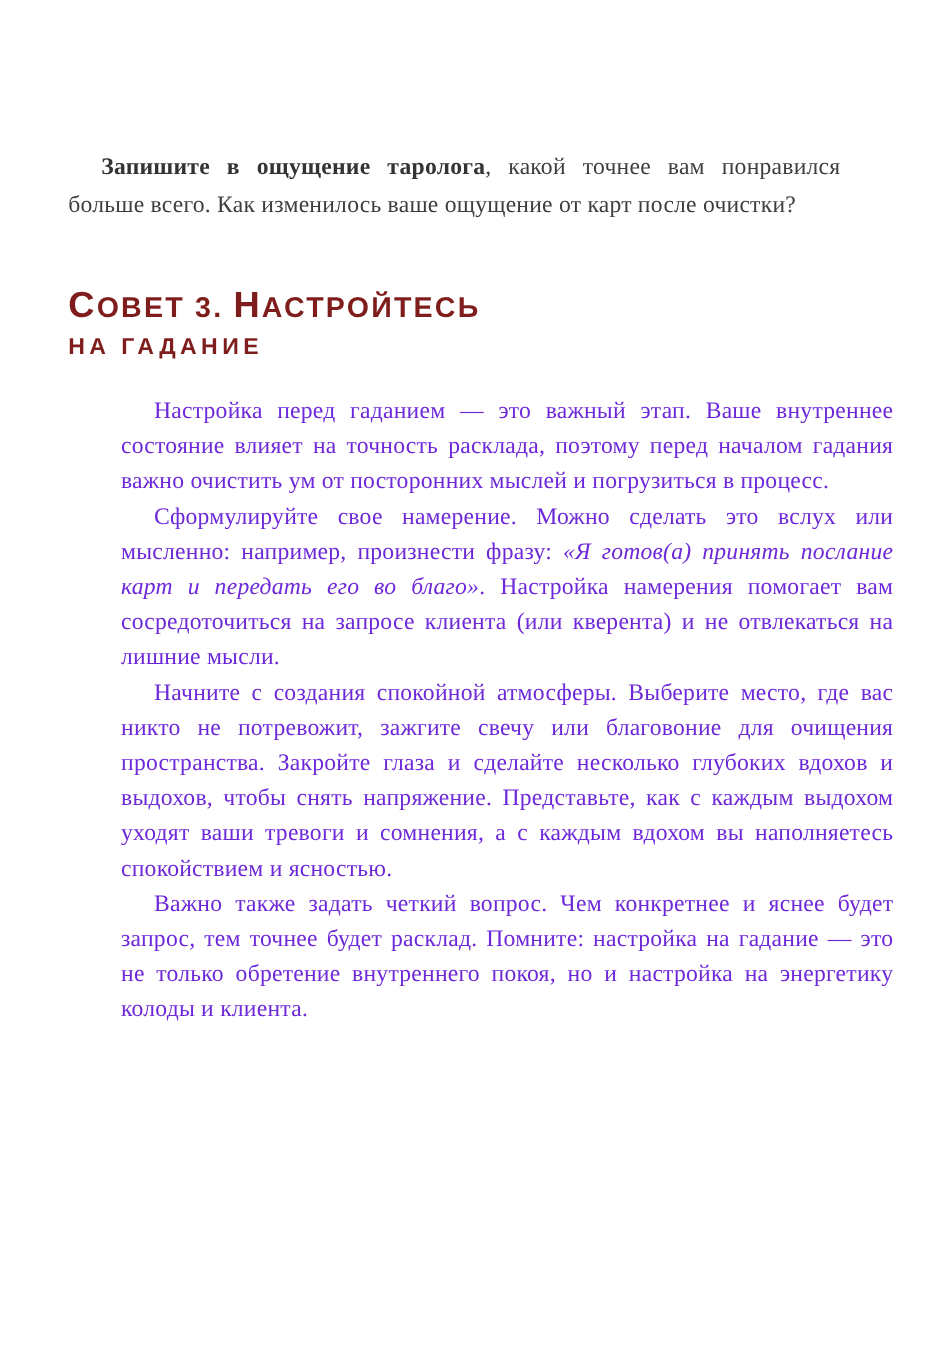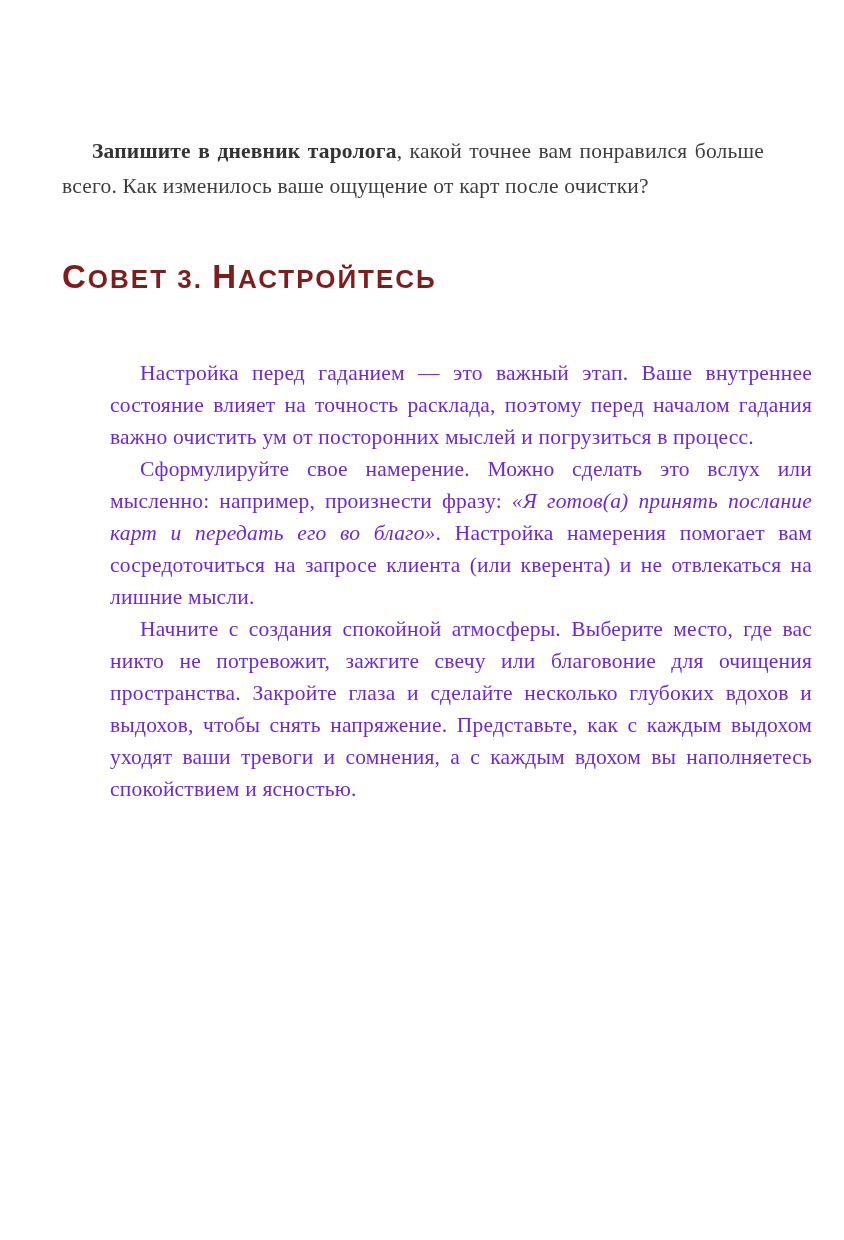--- a/index.html
+++ b/index.html
@@ -92,26 +92,28 @@
     font-weight: 400;
     color: #6f7072;
     letter-spacing: 1px;
   }
 </style>
 </head>
 <body>
 
 <div class="page">
 
-  <p class="intro"><b>Запишите в дневник таролога</b><span>, какой точнее вам понравился больше всего. Как изменилось ваше ощущение от карт после очистки?</span></p>
+  <p class="intro"><b>Запишите в ощущение таролога</b><span>, какой точнее вам понравился больше всего. Как изменилось ваше ощущение от карт после очистки?</span></p>
 
   <h2 class="heading">
     <span class="h-line1"><span class="cap">С</span><span class="sc">ОВЕТ 3. </span><span class="cap">Н</span><span class="sc">АСТРОЙТЕСЬ</span></span>
+    <span class="h-line2">НА ГАДАНИЕ</span>
   </h2>
 
   <div class="body-text">
     <p>Настройка перед гаданием — это важный этап. Ваше внутреннее состояние влияет на точность расклада, поэтому перед началом гадания важно очистить ум от посторонних мыслей и погрузиться в процесс.</p>
     <p><span>Сформулируйте свое намерение. Можно сделать это вслух или мысленно: например, произнести фразу: </span><em>«Я готов(а) принять послание карт и передать его во благо»</em><span>. Настройка намерения помогает вам сосредоточиться на запросе клиента (или кверента) и не отвлекаться на лишние мысли.</span></p>
     <p>Начните с создания спокойной атмосферы. Выберите место, где вас никто не потревожит, зажгите свечу или благовоние для очищения пространства. Закройте глаза и сделайте несколько глубоких вдохов и выдохов, чтобы снять напряжение. Представьте, как с каждым выдохом уходят ваши тревоги и сомнения, а с каждым вдохом вы наполняетесь спокойствием и ясностью.</p>
+    <p>Важно также задать четкий вопрос. Чем конкретнее и яснее будет запрос, тем точнее будет расклад. Помните: настройка на гадание — это не только обретение внутреннего покоя, но и настройка на энергетику колоды и клиента.</p>
   </div>
 
 
 </div>
 
 </body></html>

